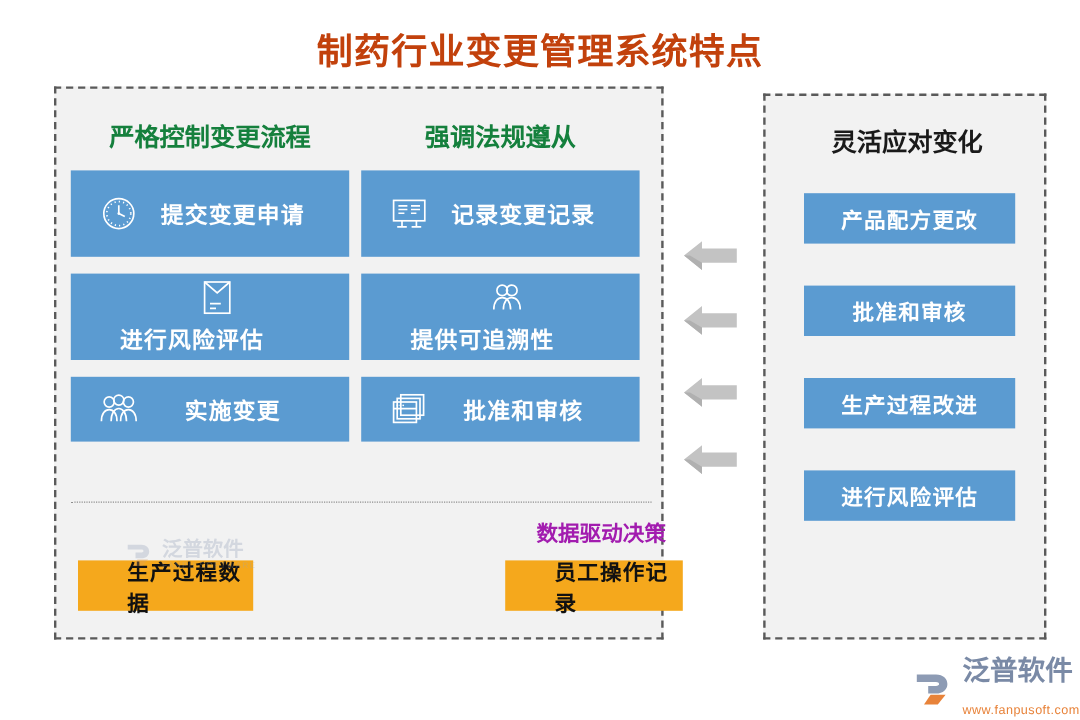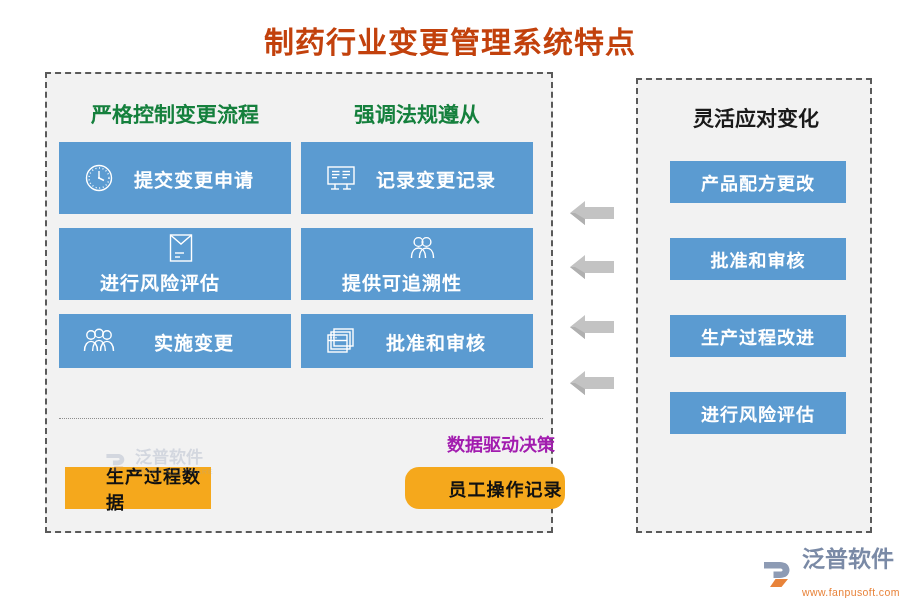--- a/index.html
+++ b/index.html
@@ -142,21 +142,21 @@
     color: #111111;
     font-size: 18px;
     font-weight: bold;
     font-family: "Liberation Serif", "DejaVu Serif", serif;
     letter-spacing: 1px;
     box-sizing: border-box;
     padding-left: 41px;
   }
   .chip-1 { left: 18px;  width: 146px; }
   .chip-2 { left: 186px; width: 146px; }
-  .chip-3 { left: 358px; width: 160px; border-radius: 14px; }
+  .chip-3 { left: 374px; width: 148px; }
 
   
   .rchip {
     position: absolute;
     left: 32px;
     width: 176px;
     height: 42px;
     background: #5b9bd1;
     display: flex;
     align-items: center;

